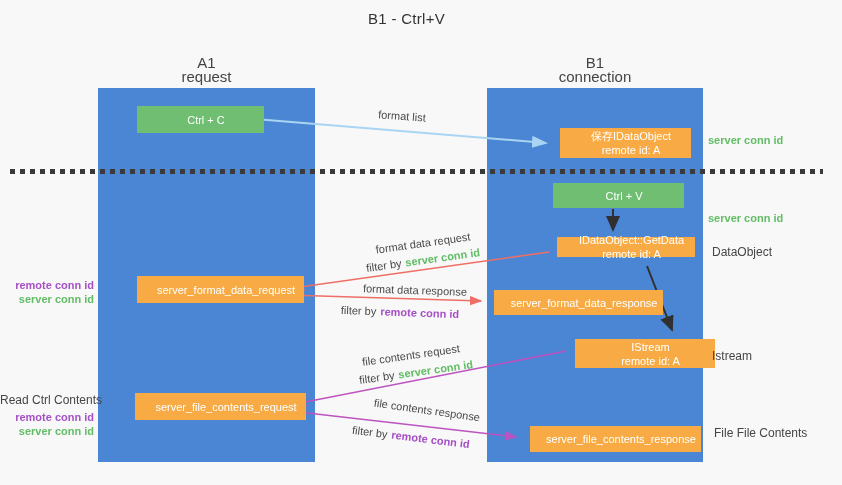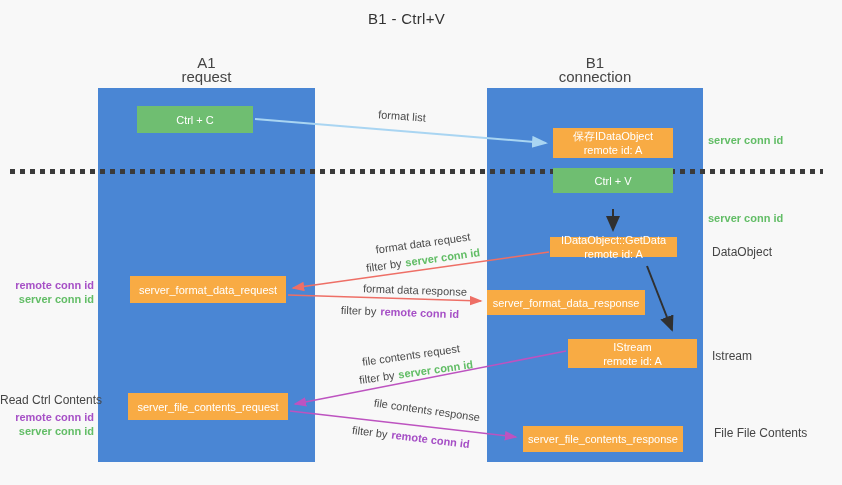--- a/index.html
+++ b/index.html
@@ -5,22 +5,22 @@
   html,body{margin:0;padding:0;background:#f8f8f8;}
   .canvas{position:relative;width:842px;height:485px;background:#f8f8f8;
           font-family:"Liberation Sans",sans-serif;overflow:hidden;}
   .title{position:absolute;left:368px;top:8px;font-size:15px;color:#333;line-height:21px;letter-spacing:.3px;}
   .lane-header{position:absolute;text-align:center;font-size:15px;color:#444;line-height:14px;}
   .lane{position:absolute;top:88px;height:374px;background:var(--lane_blue);}
   .arrows{position:absolute;left:0;top:0;pointer-events:none;}
   .divider{position:absolute;left:10px;top:169px;width:813px;height:5px;
            background:repeating-linear-gradient(90deg,#3a3a3a 0 5px,transparent 5px 10px);}
   .box{position:absolute;display:flex;flex-direction:column;align-items:center;justify-content:center;
-       color:#fff;font-size:11px;line-height:14px;text-align:right;white-space:nowrap;}
-  .box.orange{background:var(--box_orange);}
+       color:#fff;font-size:11px;line-height:14px;text-align:right;white-space:nowrap;padding-left:11px;}
+  .box.orange{background:var(--box_orange);margin-left:7px;}
   .box.green{background:var(--box_green);}
   .alabel{position:absolute;font-size:11px;color:#4a4a4a;white-space:nowrap;}
   .bold-green{color:var(--text_green);font-weight:bold;}
   .bold-purple{color:var(--text_purple);font-weight:bold;}
   .filter-key{margin-left:4px;}
   .side{position:absolute;font-size:12px;color:#454545;white-space:nowrap;}
   .side-strong{position:absolute;font-size:11px;font-weight:bold;white-space:nowrap;line-height:13px;}
   .left-col{left:0;width:94px;text-align:right;}
   .stroke-blue{stroke:var(--arrow_blue);}   .fill-blue{fill:var(--arrow_blue);}
   .stroke-black{stroke:var(--arrow_black);} .fill-black{fill:var(--arrow_black);}
@@ -74,21 +74,21 @@
 
   <div class="divider"></div>
 
   <div class="box green" style="left:137px;top:106px;width:116px;height:27px">
     <span>Ctrl + C</span>
   </div>
   <div class="box orange" style="left:553px;top:128px;width:120px;height:30px">
     <span>保存IDataObject</span>
     <span>remote id: A</span>
   </div>
-  <div class="box green" style="left:553px;top:168px;width:120px;height:25px">
+  <div class="box green" style="left:553px;top:183px;width:120px;height:25px">
     <span>Ctrl + V</span>
   </div>
   <div class="box orange" style="left:550px;top:237px;width:127px;height:20px">
     <span>IDataObject::GetData</span>
     <span>remote id: A</span>
   </div>
   <div class="box orange" style="left:130px;top:276px;width:156px;height:27px">
     <span>server_format_data_request</span>
   </div>
   <div class="box orange" style="left:487px;top:290px;width:158px;height:25px">

